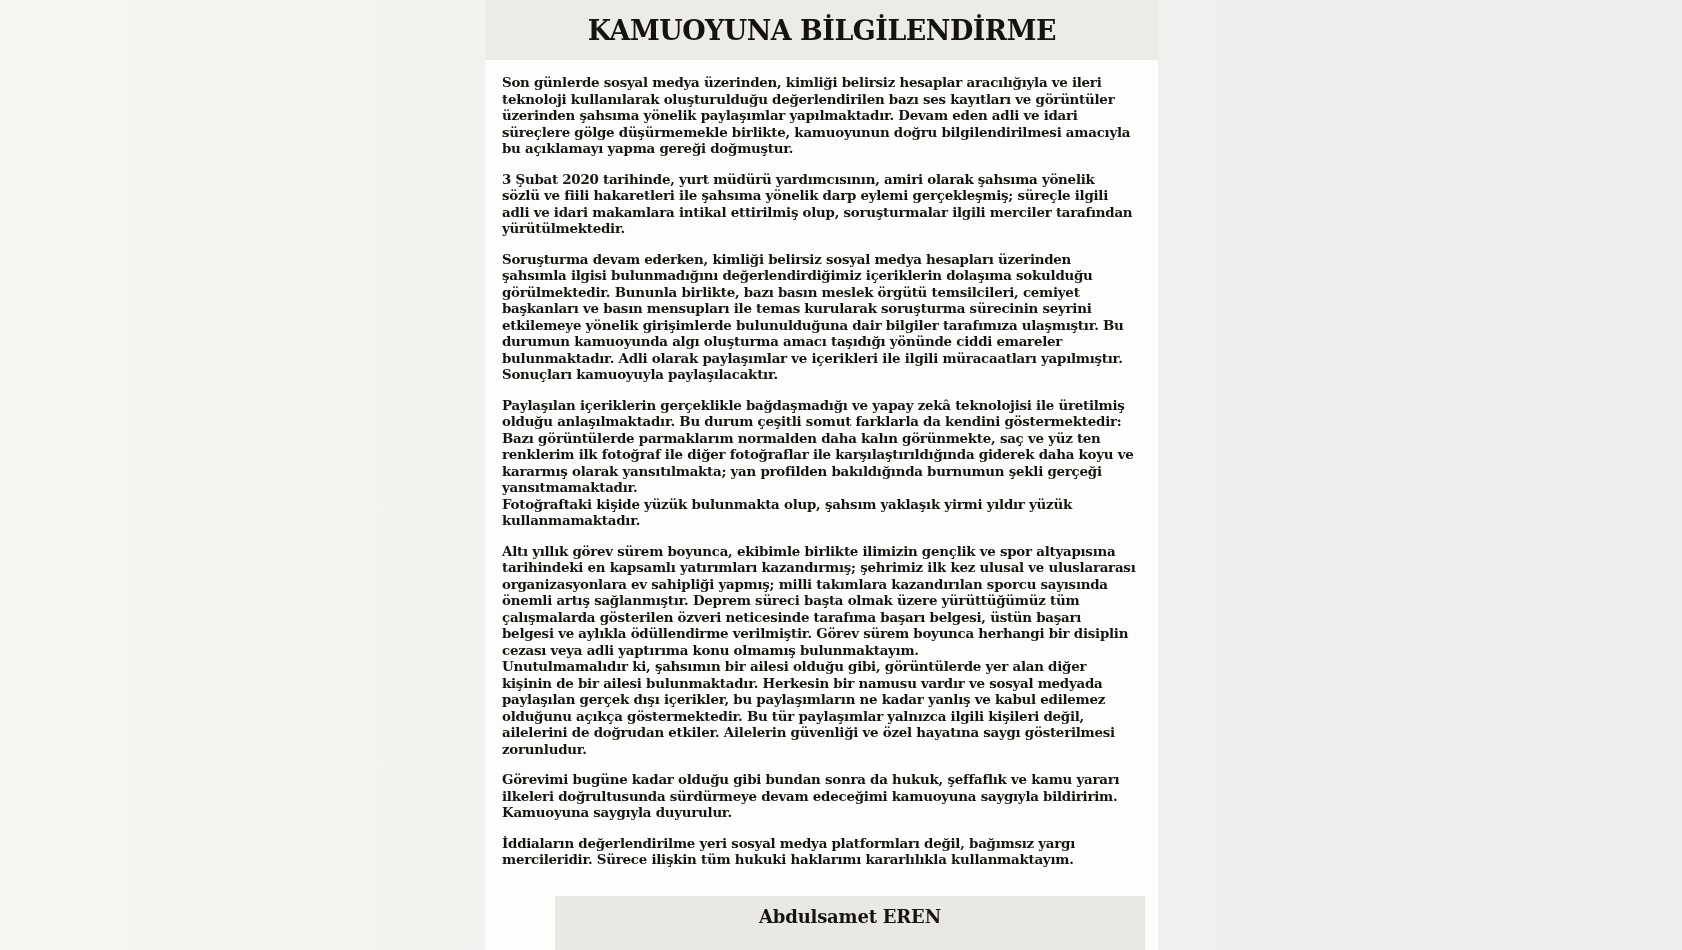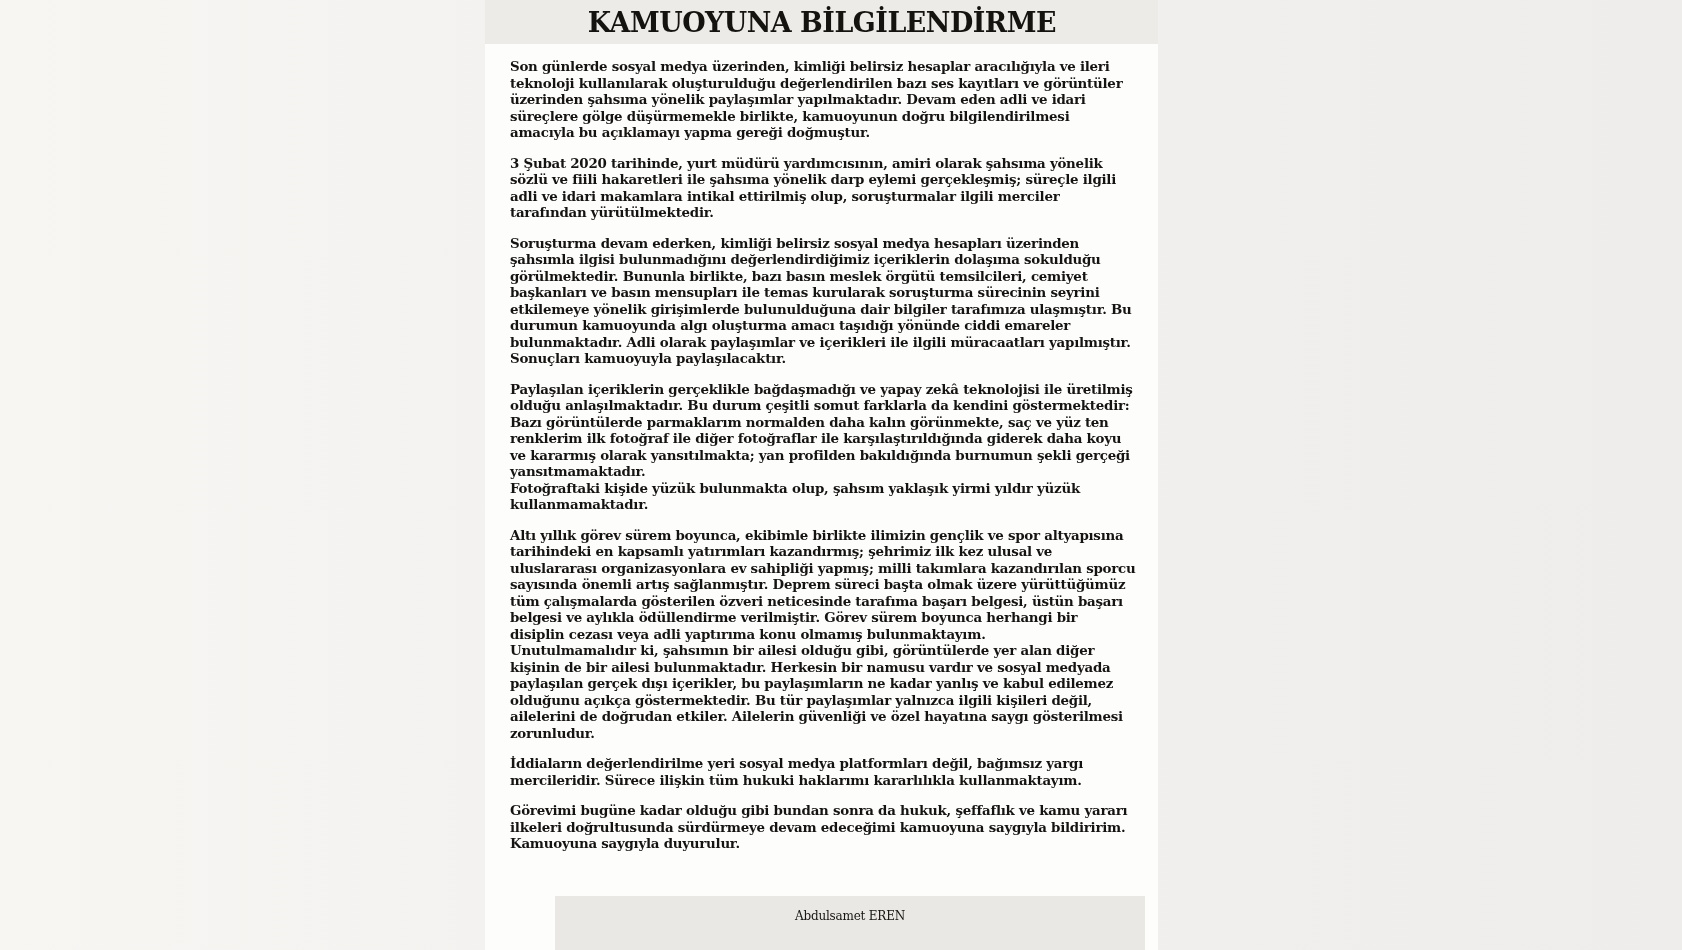--- a/index.html
+++ b/index.html
@@ -13,21 +13,21 @@
     position: relative;
   }
   .document {
     position: absolute;
     left: 485px; top: 0;
     width: 673px; height: 950px;
     background: #fdfdfb;
     overflow: hidden;
   }
   .title-banner {
-    width: 100%; height: 44px;
+    width: 100%; height: 60px;
     background: #edebe8;
     display: flex; align-items: center; justify-content: center;
   }
   .page-title {
     font-family: "DejaVu Serif", "Liberation Serif", serif;
     font-weight: bold;
     font-size: 28px;
     letter-spacing: -0.5px;
     color: #15130f;
     transform: scaleX(0.96);
@@ -38,35 +38,35 @@
     height: 848px;
     overflow: hidden;
   }
   .doc-body p {
     font-family: "DejaVu Serif", "Liberation Serif", serif;
     font-weight: bold;
     font-size: 13.4px;
     line-height: 16.5px;
     letter-spacing: -0.25px;
     color: #161412;
-    margin: 0 0 14px 8px;
+    margin: 0 0 14px 0;
     white-space: pre-line;
     text-align: left;
   }
   .sig-band {
     position: absolute;
     left: 70px; top: 896px;
     width: 590px; height: 54px;
     background: #eae8e4;
     text-align: center;
     padding-top: 11px;
   }
   .sig-name {
-    font-weight: normal;
-    font-size: 12px;
+    font-weight: bold;
+    font-size: 18px;
     letter-spacing: -0.2px;
     color: #161412;
     line-height: 19px;
   }
   .sig-title {
     font-weight: bold;
     font-size: 14.5px;
     letter-spacing: -0.2px;
     color: #161412;
     line-height: 20px;
@@ -83,22 +83,22 @@
 
   <div class="doc-body">
     <p>Son günlerde sosyal medya üzerinden, kimliği belirsiz hesaplar aracılığıyla ve ileri teknoloji kullanılarak oluşturulduğu değerlendirilen bazı ses kayıtları ve görüntüler üzerinden şahsıma yönelik paylaşımlar yapılmaktadır. Devam eden adli ve idari süreçlere gölge düşürmemekle birlikte, kamuoyunun doğru bilgilendirilmesi amacıyla bu açıklamayı yapma gereği doğmuştur.</p>
     <p>3 Şubat 2020 tarihinde, yurt müdürü yardımcısının, amiri olarak şahsıma yönelik sözlü ve fiili hakaretleri ile şahsıma yönelik darp eylemi gerçekleşmiş; süreçle ilgili adli ve idari makamlara intikal ettirilmiş olup, soruşturmalar ilgili merciler tarafından yürütülmektedir.</p>
     <p>Soruşturma devam ederken, kimliği belirsiz sosyal medya hesapları üzerinden şahsımla ilgisi bulunmadığını değerlendirdiğimiz içeriklerin dolaşıma sokulduğu görülmektedir. Bununla birlikte, bazı basın meslek örgütü temsilcileri, cemiyet başkanları ve basın mensupları ile temas kurularak soruşturma sürecinin seyrini etkilemeye yönelik girişimlerde bulunulduğuna dair bilgiler tarafımıza ulaşmıştır. Bu durumun kamuoyunda algı oluşturma amacı taşıdığı yönünde ciddi emareler bulunmaktadır. Adli olarak paylaşımlar ve içerikleri ile ilgili müracaatları yapılmıştır. Sonuçları kamuoyuyla paylaşılacaktır.</p>
     <p>Paylaşılan içeriklerin gerçeklikle bağdaşmadığı ve yapay zekâ teknolojisi ile üretilmiş olduğu anlaşılmaktadır. Bu durum çeşitli somut farklarla da kendini göstermektedir:
 Bazı görüntülerde parmaklarım normalden daha kalın görünmekte, saç ve yüz ten renklerim ilk fotoğraf ile diğer fotoğraflar ile karşılaştırıldığında giderek daha koyu ve kararmış olarak yansıtılmakta; yan profilden bakıldığında burnumun şekli gerçeği yansıtmamaktadır.
 Fotoğraftaki kişide yüzük bulunmakta olup, şahsım yaklaşık yirmi yıldır yüzük kullanmamaktadır.</p>
     <p>Altı yıllık görev sürem boyunca, ekibimle birlikte ilimizin gençlik ve spor altyapısına tarihindeki en kapsamlı yatırımları kazandırmış; şehrimiz ilk kez ulusal ve uluslararası organizasyonlara ev sahipliği yapmış; milli takımlara kazandırılan sporcu sayısında önemli artış sağlanmıştır. Deprem süreci başta olmak üzere yürüttüğümüz tüm çalışmalarda gösterilen özveri neticesinde tarafıma başarı belgesi, üstün başarı belgesi ve aylıkla ödüllendirme verilmiştir. Görev sürem boyunca herhangi bir disiplin cezası veya adli yaptırıma konu olmamış bulunmaktayım.
 Unutulmamalıdır ki, şahsımın bir ailesi olduğu gibi, görüntülerde yer alan diğer kişinin de bir ailesi bulunmaktadır. Herkesin bir namusu vardır ve sosyal medyada paylaşılan gerçek dışı içerikler, bu paylaşımların ne kadar yanlış ve kabul edilemez olduğunu açıkça göstermektedir. Bu tür paylaşımlar yalnızca ilgili kişileri değil, ailelerini de doğrudan etkiler. Ailelerin güvenliği ve özel hayatına saygı gösterilmesi zorunludur.</p>
-    <p>İddiaların değerlendirilme yeri sosyal medya platformları değil, bağımsız yargı mercileridir. Sürece ilişkin tüm hukuki haklarımı kararlılıkla kullanmaktayım.</p>
     <p>Görevimi bugüne kadar olduğu gibi bundan sonra da hukuk, şeffaflık ve kamu yararı ilkeleri doğrultusunda sürdürmeye devam edeceğimi kamuoyuna saygıyla bildiririm.
 Kamuoyuna saygıyla duyurulur.</p>
+    <p>İddiaların değerlendirilme yeri sosyal medya platformları değil, bağımsız yargı mercileridir. Sürece ilişkin tüm hukuki haklarımı kararlılıkla kullanmaktayım.</p>
   </div>
 
   <div class="sig-band">
     <div class="sig-name">Abdulsamet EREN</div>
   </div>
 
 </div>
 
 </body></html>

